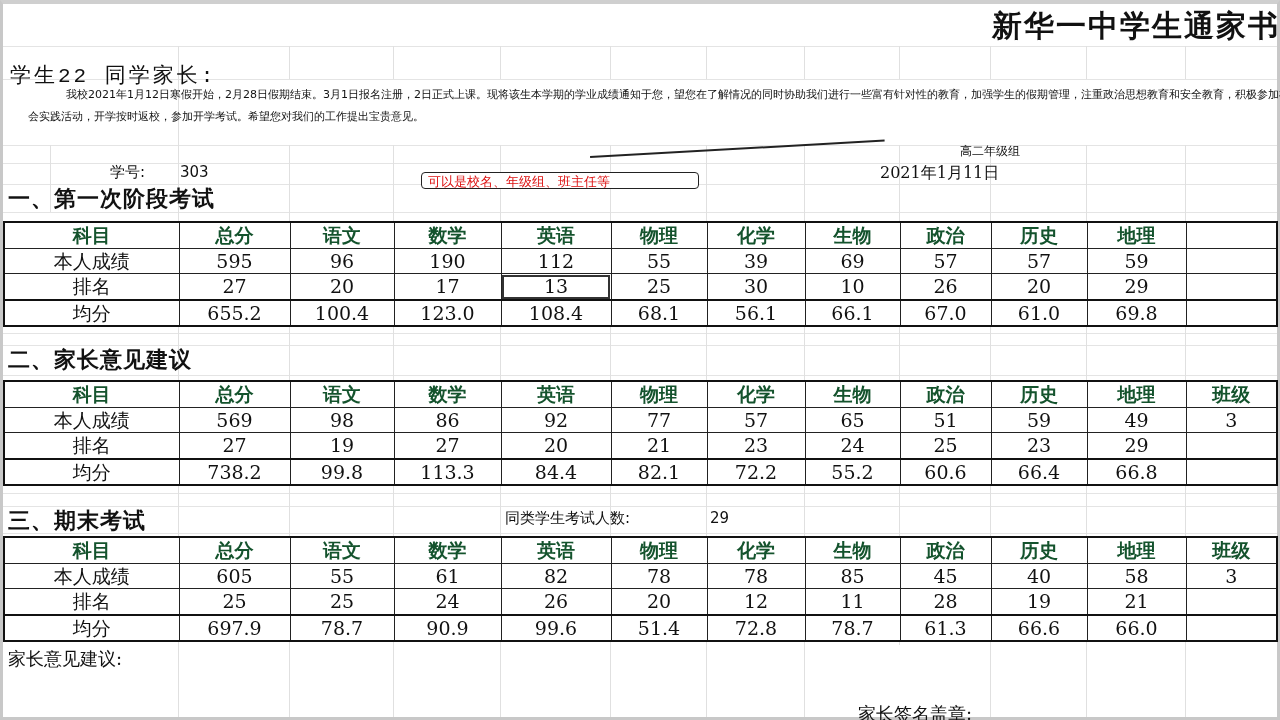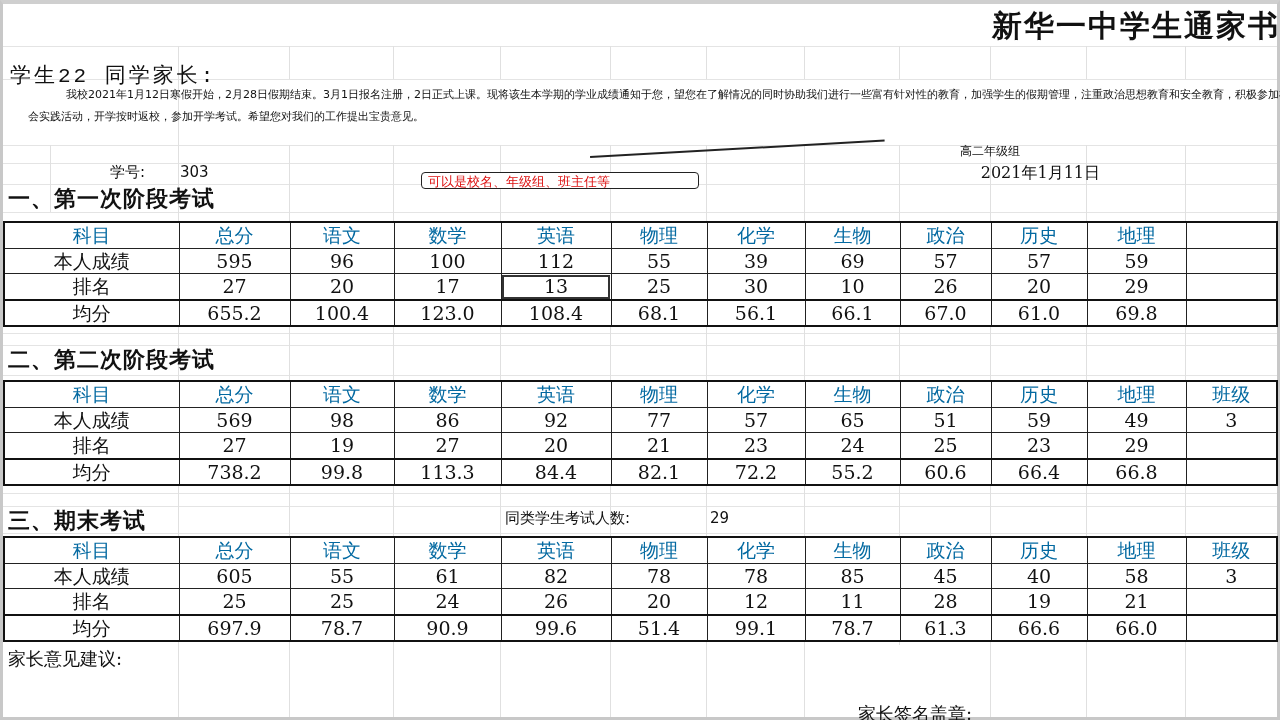--- a/index.html
+++ b/index.html
@@ -17,39 +17,39 @@
   .abs { position:absolute; white-space:nowrap; }
   .title { left:0; width:1280px; top:6px; text-align:right; font-size:30px; font-weight:bold;
     letter-spacing:2px; font-family:"DejaVu Serif","Liberation Serif",serif; }
   .greet { left:10px; top:53px; font-size:21px; letter-spacing:3px;
     font-family:"Liberation Mono","DejaVu Sans Mono",monospace;margin-top:8px; }
   .para { left:8px; top:84px; width:1265px; font-size:11px; line-height:22px;
     font-family:"DejaVu Sans","Liberation Sans",sans-serif; white-space:normal; text-indent:38px;margin-left:20px; }
   .sid-label { left:110px; top:163px; font-size:15px; font-family:"DejaVu Sans",sans-serif; }
   .sid-val { left:180px; top:163px; font-size:15px; font-family:"DejaVu Sans",sans-serif; }
   .org { left:880px; width:220px; text-align:center; top:143px; font-size:12px; font-family:"DejaVu Sans",sans-serif; }
-  .date { left:880px; width:220px; text-align:right; top:163px; font-size:16px; font-family:"DejaVu Serif",serif; }
+  .date { left:880px; width:220px; text-align:left; top:163px; font-size:16px; font-family:"DejaVu Serif",serif; }
 
   .callout { left:421px; top:172px; width:278px; height:17px; border:1.5px solid #222; border-radius:4px;
     background:#fff; color:#d11; font-size:13px; line-height:17px; padding-left:6px; box-sizing:border-box;
     font-family:"DejaVu Sans",sans-serif; overflow:hidden; }
   .leader { position:absolute; left:590px; top:156px; width:295px; height:2px; background:#222;
     transform-origin:0 0; transform:rotate(-3.2deg); }
 
   .section { left:8px; font-size:22px; font-weight:bold; letter-spacing:1px; }
   .peer-label { left:505px; top:509px; font-size:15px; font-family:"DejaVu Sans",sans-serif;text-align:right; }
   .peer-val { left:710px; top:509px; font-size:15px; font-family:"DejaVu Sans",sans-serif; }
 
   table.scores { position:absolute; left:3px; width:1273px; border-collapse:collapse; table-layout:fixed;
     border:2.5px solid #111; background:#fff; }
   table.scores td { border:1px solid #222; text-align:center; padding:0; height:24.5px;
     font-size:19px; line-height:22px; font-family:"DejaVu Serif","Liberation Serif",serif; overflow:hidden; }
   table.scores tr.avg td { border-top:2.5px solid #111; }
   table.scores td.selected { outline:2px solid #333; outline-offset:-3px; }
-  table.scores td.hdr { color:#0369a1; }
+  table.scores td.hdr { color:#14532d;font-weight:bold; }
 
   .parent-note { left:8px; top:647px; font-size:18px; }
   .sign { left:858px; top:702px; font-size:18px; }
 </style>
 </head>
 <body>
 
 <div class="frame"></div>
 
 <div>
@@ -129,21 +129,21 @@
     <td class="hdr">生物</td>
     <td class="hdr">政治</td>
     <td class="hdr">历史</td>
     <td class="hdr">地理</td>
     <td class="hdr"></td>
   </tr>
   <tr>
     <td>本人成绩</td>
     <td>595</td>
     <td>96</td>
-    <td>100</td>
+    <td>190</td>
     <td>112</td>
     <td>55</td>
     <td>39</td>
     <td>69</td>
     <td>57</td>
     <td>57</td>
     <td>59</td>
     <td></td>
   </tr>
   <tr>
@@ -170,21 +170,21 @@
     <td>56.1</td>
     <td>66.1</td>
     <td>67.0</td>
     <td>61.0</td>
     <td>69.8</td>
     <td></td>
   </tr>
 </tbody>
   </table>
 
-<div class="abs section" style="top:345px">二、第二次阶段考试</div>
+<div class="abs section" style="top:345px">二、家长意见建议</div>
 <table class="scores" style="top:380px">
   <colgroup>
     <col style="width:175px">
       <col style="width:111px">
       <col style="width:104px">
       <col style="width:107px">
     <col style="width:110px">
       <col style="width:96px">
       <col style="width:98px">
       <col style="width:95px">
@@ -314,21 +314,21 @@
     <td>21</td>
     <td></td>
   </tr>
   <tr class="avg">
     <td>均分</td>
     <td>697.9</td>
     <td>78.7</td>
     <td>90.9</td>
     <td>99.6</td>
     <td>51.4</td>
-    <td>99.1</td>
+    <td>72.8</td>
     <td>78.7</td>
     <td>61.3</td>
     <td>66.6</td>
     <td>66.0</td>
     <td></td>
   </tr>
 </tbody>
   </table>
 
 <div class="abs parent-note">家长意见建议:</div>

